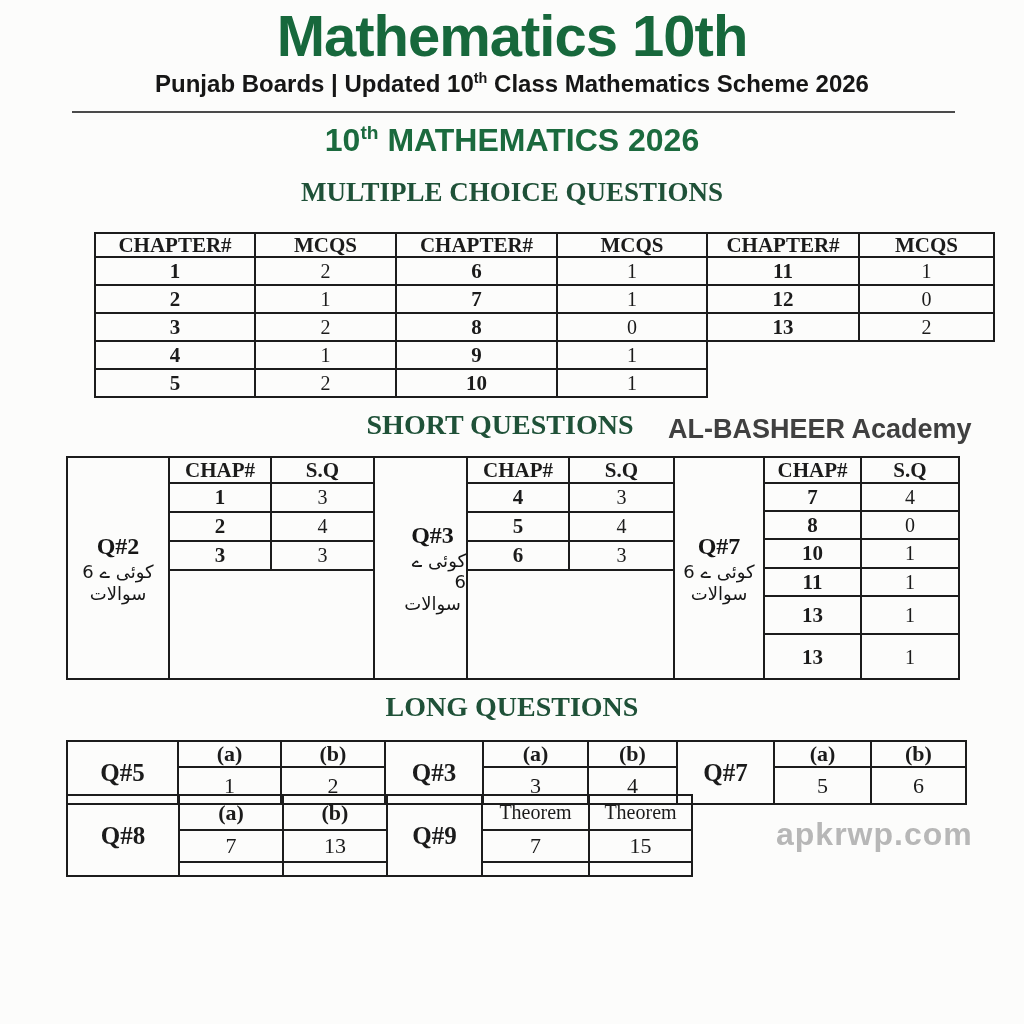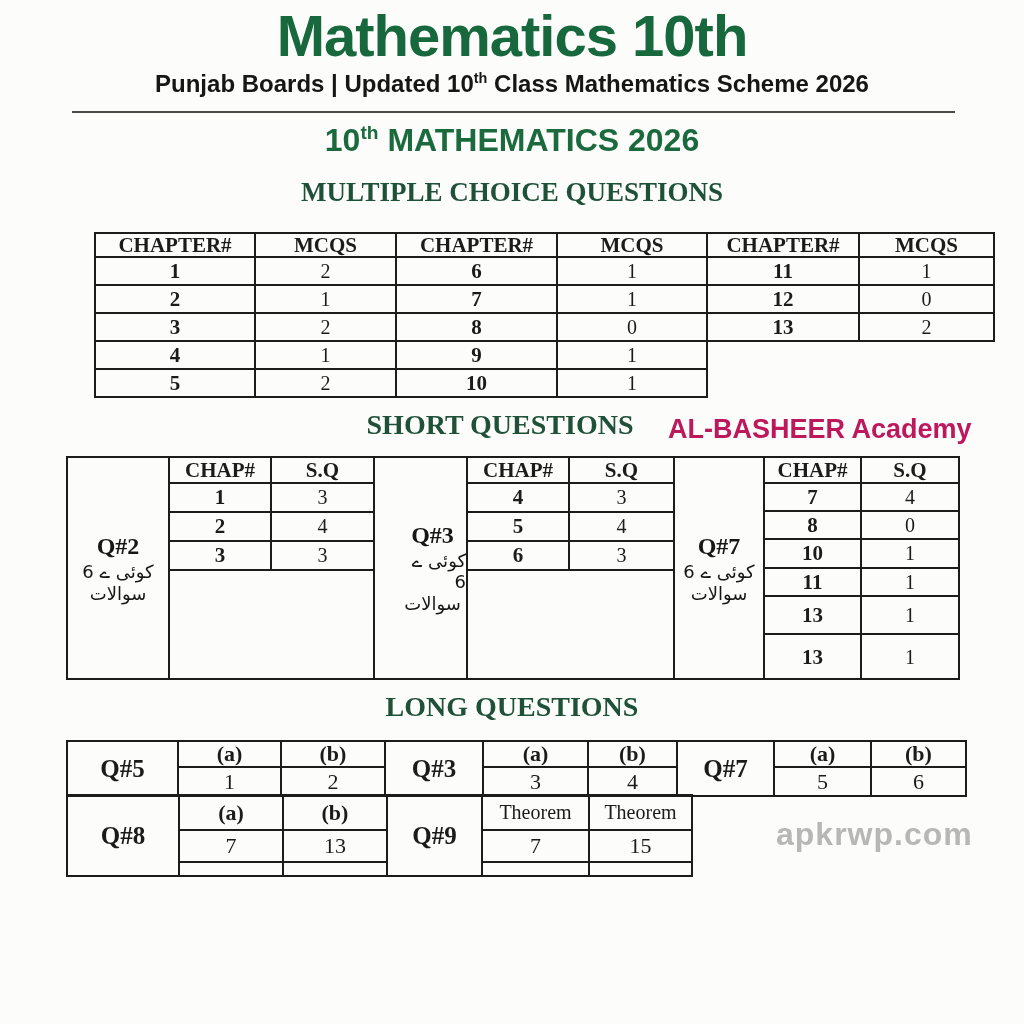--- a/index.html
+++ b/index.html
@@ -12,21 +12,21 @@
   .subtitle { position:absolute; top:70px; left:0; right:0; text-align:center;
               font-size:24px; font-weight:bold; color:#161616; }
   .subtitle sup, .h2 sup { font-size:60%; vertical-align:super; }
   .divider { position:absolute; top:111px; left:72px; width:883px; height:2px; background:#4a4a4a; }
   .h2 { position:absolute; top:122px; left:0; right:0; text-align:center;
         font-size:32px; font-weight:bold; color:#1b6a3e; }
   .h3 { font-family:"Liberation Serif", serif; font-weight:bold; color:#1f5138; }
   .mcq-heading { position:absolute; top:177px; left:0; right:0; text-align:center; font-size:27px; }
   .sq-heading  { position:absolute; top:409px; left:300px; width:400px; text-align:center; font-size:28px; }
   .lq-heading  { position:absolute; top:691px; left:0; right:0; text-align:center; font-size:28px; }
-  .academy { position:absolute; top:414px; left:668px; font-size:27px; font-weight:bold; color:#be185d; }
+  .academy { position:absolute; top:414px; left:668px; font-size:27px; font-weight:bold; color:#404040; }
   .watermark { position:absolute; top:816px; left:776px; font-size:32px; font-weight:bold;
                color:#b7b7b7; letter-spacing:1px; }
 
   
   .c { display:flex; align-items:center; justify-content:center;
        font-family:"Liberation Serif", serif; font-size:20px; color:#1b1b1b; }
   .bold { font-weight:bold; font-size:21px; }
   .hd { font-weight:bold; font-size:21px; }
 
   
@@ -49,21 +49,21 @@
   .sq-row .chap { border-right:2px solid #1c1c1c; }
   .lbl1 { left:0; width:102px; }   .sub1 { left:102px; width:205px; border-right:2px solid #1c1c1c; }
   .lbl2 { left:307px; width:93px;padding-left:24px; } .sub2 { left:400px; width:207px; border-right:2px solid #1c1c1c; }
   .lbl3 { left:607px; width:90px; } .sub3 { left:697px; width:193px; }
   .sub1 .chap, .sub2 .chap { width:102px; } .sub3 .chap { width:97px; }
   .sq-row .val { flex:1; }
   .rh26 { height:26px; } .rh29 { height:29px; } .rh28 { height:28px; } .rh38 { height:38px; }
   .rlast { height:45px; border-bottom:none; }
 
   
-  .lq-band1 { position:absolute; left:66px; top:740px; width:901px; height:57px;
+  .lq-band1 { position:absolute; left:66px; top:740px; width:901px; height:65px;
               border:2px solid #1c1c1c; display:grid;
               grid-template-columns:111px 103px 104px 98px 105px 89px 97px 97px 93px;
               grid-template-rows:26px 1fr; }
   .lq-band2 { position:absolute; left:66px; top:794px; width:627px; height:83px;
               border:2px solid #1c1c1c; display:grid;
               grid-template-columns:112px 104px 104px 95px 107px 101px;
               grid-template-rows:35px 32px 1fr; }
   .lq-label { grid-row:span 2; border-right:2px solid #1c1c1c;
               font-weight:bold; font-size:25px; }
   .lq-band2 .lq-label { grid-row:span 3; }

